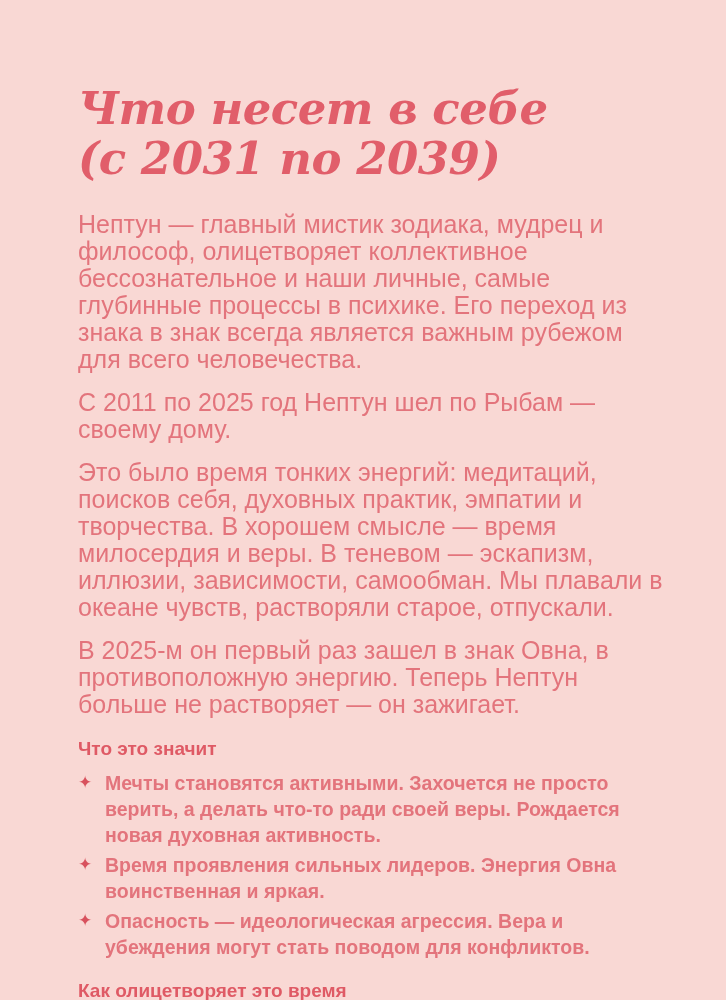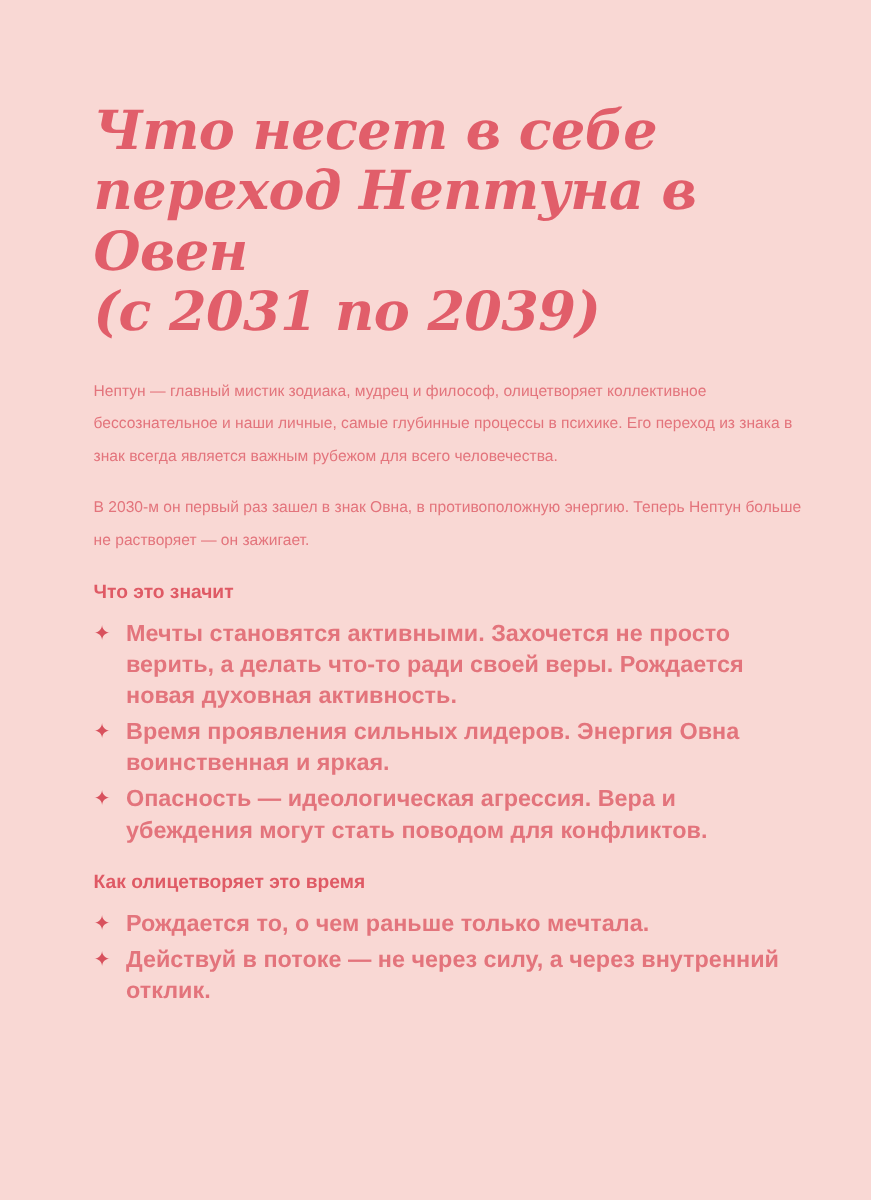--- a/index.html
+++ b/index.html
@@ -26,27 +26,27 @@
     font-style: italic;
     font-weight: 700;
     font-size: 45px;
     line-height: 1.12;
     letter-spacing: -0.5px;
     color: #e15e6a;
   }
   .title-line { display: block; }
   .body-text p {
     margin: 16px 0 13px 0;
-    font-size: 13px;
+    font-size: 25px;
     line-height: 27px;
     color: #e3747c;
   }
   h2.section-heading {
     margin: 18px 0 8px 0;
-    font-size: 16px;
+    font-size: 19px;
     line-height: 26px;
     font-weight: 700;
     color: #df5a65;
   }
   ul.bullet-list {
     margin: 0;
     padding: 0;
     list-style: none;
   }
   ul.bullet-list li {
@@ -68,27 +68,28 @@
   }
   .li-text { flex: 1 1 auto; font-weight: bold; }
 </style>
 </head>
 <body>
 
 <div class="page">
 
   <h1 class="page-title">
     <span class="title-line">Что несет в себе</span>
-    <span class="title-line">переход Нептуна в Овен</span>
     <span class="title-line">(с 2031 по 2039)</span>
   </h1>
 
   <div class="body-text">
     <p>Нептун — главный мистик зодиака, мудрец и философ, олицетворяет коллективное бессознательное и наши личные, самые глубинные процессы в психике. Его переход из знака в знак всегда является важным рубежом для всего человечества.</p>
-    <p>В 2030-м он первый раз зашел в знак Овна, в противоположную энергию. Теперь Нептун больше не растворяет — он зажигает.</p>
+    <p>С 2011 по 2025 год Нептун шел по Рыбам — своему дому.</p>
+    <p>Это было время тонких энергий: медитаций, поисков себя, духовных практик, эмпатии и творчества. В хорошем смысле — время милосердия и веры. В теневом — эскапизм, иллюзии, зависимости, самообман. Мы плавали в океане чувств, растворяли старое, отпускали.</p>
+    <p>В 2025-м он первый раз зашел в знак Овна, в противоположную энергию. Теперь Нептун больше не растворяет — он зажигает.</p>
 
     <h2 class="section-heading">Что это значит</h2>
     <ul class="bullet-list">
       <li>
         <span class="bullet">✦</span>
         <span class="li-text">Мечты становятся активными. Захочется не просто верить, а делать что-то ради своей веры. Рождается новая духовная активность.</span>
       </li>
       <li>
         <span class="bullet">✦</span>
         <span class="li-text">Время проявления сильных лидеров. Энергия Овна воинственная и яркая.</span>

